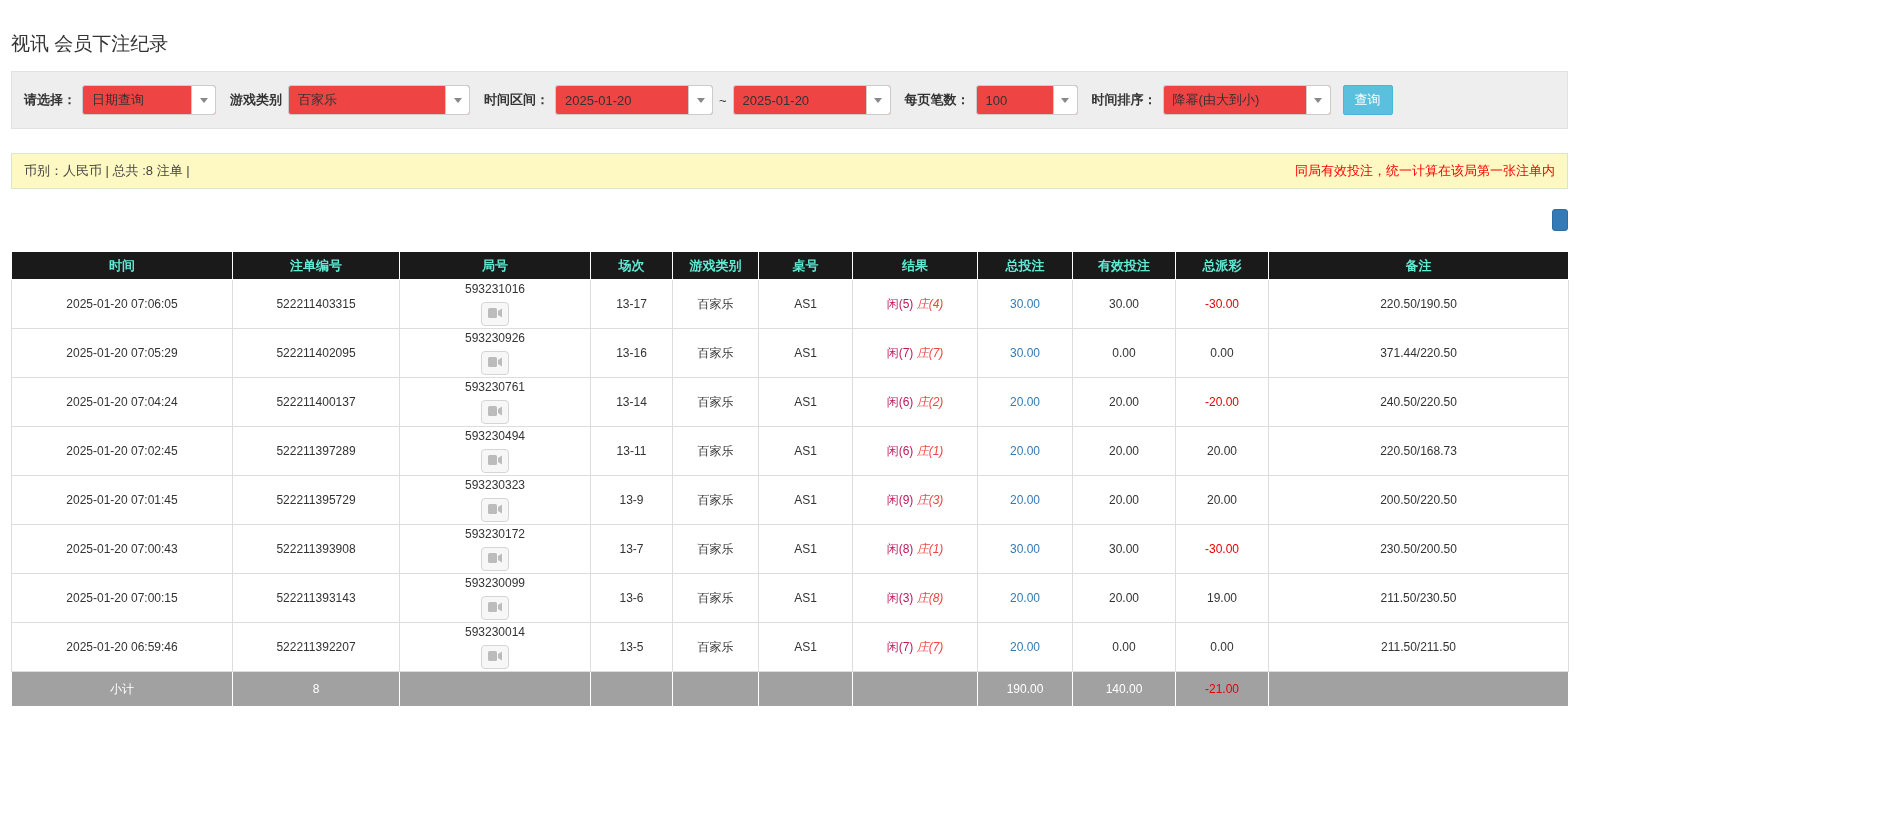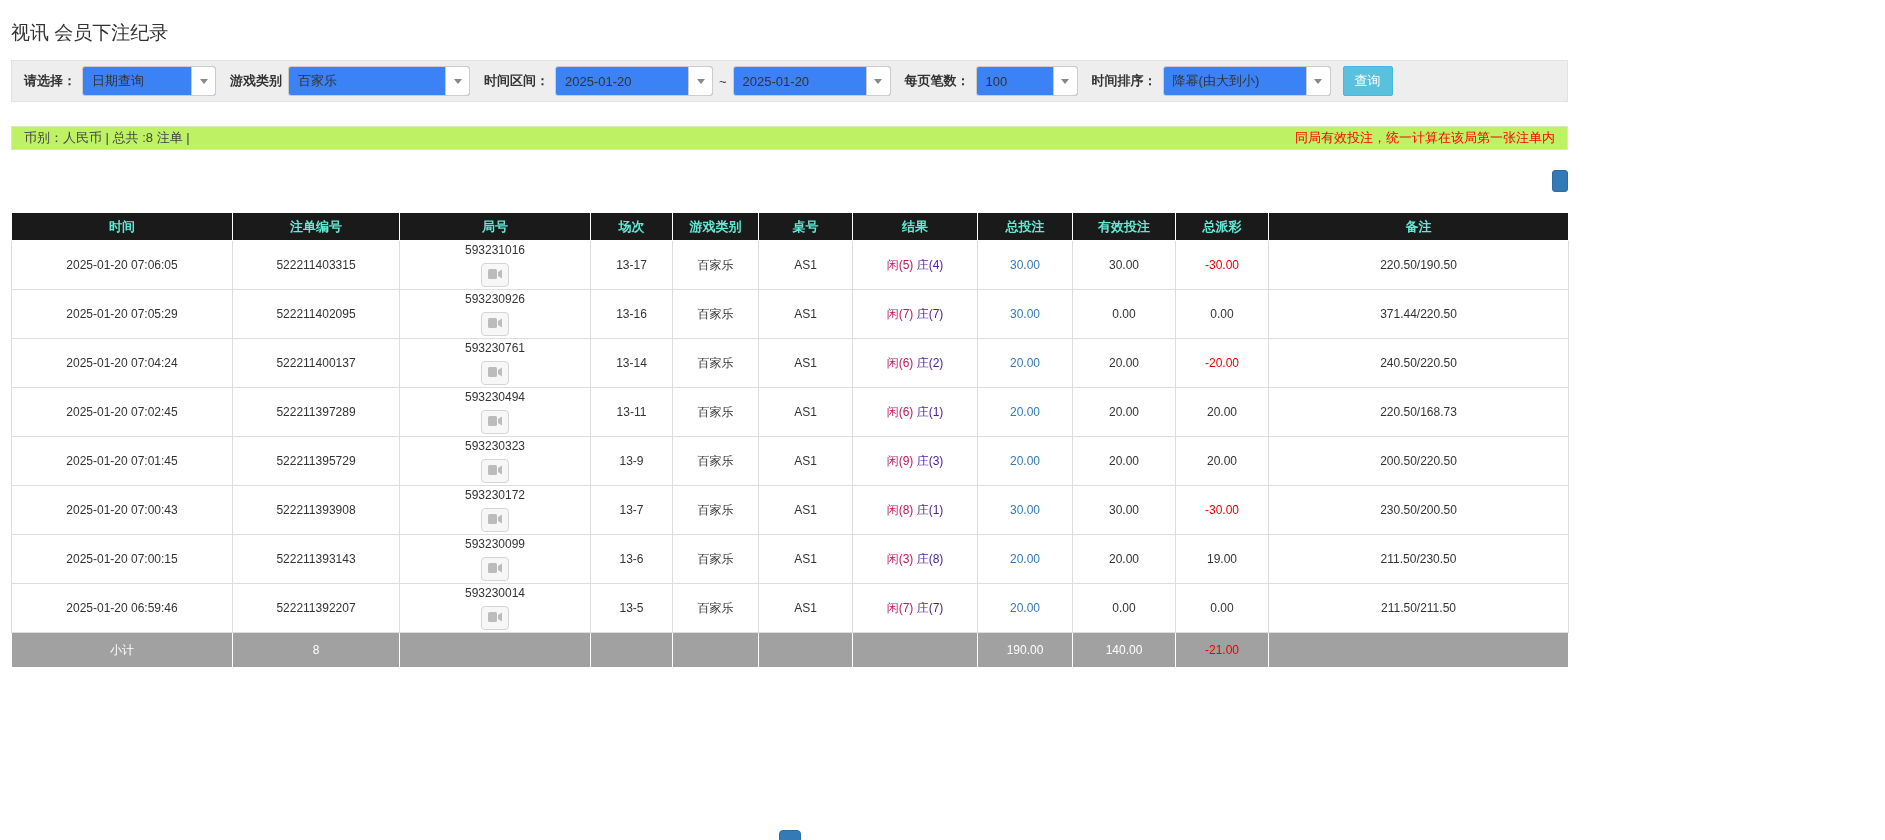--- a/index.html
+++ b/index.html
@@ -4,33 +4,33 @@
 <style>
   * { box-sizing: border-box; margin: 0; padding: 0; }
   body {
     width: 1885px; height: 840px; overflow: hidden;
     background: #fff;
     font-family: "Liberation Sans", "DejaVu Sans", sans-serif;
     color: #333;
   }
   .container { width: 1557px; margin-left: 11px; }
 
-  .page-title { font-size: 19px; font-weight: 400; color: #333; padding: 20px 0 14px 0; }
+  .page-title { font-size: 19px; font-weight: 400; color: #333; padding: 31px 0 14px 0; }
 
   
   .filter-bar {
     background: #eeeeee; border: 1px solid #e2e2e2;
-    height: 42px; display: flex; align-items: center;
+    height: 58px; display: flex; align-items: center;
     padding: 0 12px; white-space: nowrap;
   }
   .flabel { font-size: 13px; font-weight: bold; color: #333; margin-right: 6px; }
   .flabel.gap { margin-left: 14px; }
   .dropdown {
     display: inline-flex; align-items: stretch; height: 30px;
-    background: #3b82f6; border: 1px solid #ccc; border-radius: 3px;
+    background: #ef4444; border: 1px solid #ccc; border-radius: 3px;
     cursor: pointer; overflow: hidden;
   }
   .dd-value {
     flex: 1; display: flex; align-items: center;
     padding: 0 9px; font-size: 13px; color: #333; text-align: left;
   }
   .dd-caret-seg {
     width: 24px; border-left: 1px solid #ccc;
     display: flex; align-items: center; justify-content: center;
     background: #fff;
@@ -42,22 +42,22 @@
   }
   .range-sep { font-size: 13px; color: #333; margin: 0 6px; }
   .query-btn {
     margin-left: 12px; height: 30px; padding: 0 11px;
     background: #5bc0de; border: 1px solid #46b8da; border-radius: 2px;
     color: #fff; font-size: 13px; cursor: pointer;
   }
 
   
   .summary-bar {
-    margin-top: 24px; height: 24px;
-    background: #bef264; border: 1px solid #d6e9c6;
+    margin-top: 24px; height: 36px;
+    background: #fef9c3; border: 1px solid #d6e9c6;
     display: flex; align-items: center; justify-content: space-between;
     padding: 0 12px; font-size: 13px;
   }
   .summary-left { color: #444; }
   .summary-right { color: #ff0000; }
 
   
   .pre-table-row { height: 62px; display: flex; align-items: center; justify-content: flex-end; }
   .mini-blue-btn {
     width: 16px; height: 22px; background: #337ab7;
@@ -76,21 +76,21 @@
   .records-table tbody td {
     background: #fff; border: 1px solid #ddd; height: 44px;
     text-align: center; color: #333; padding: 2px 4px;
   }
   .records-table tfoot td {
     background: #a1a1a1; color: #fff; border: 1px solid #ffffff;
     height: 35px; text-align: center; font-size: 12px; padding: 0 4px;
   }
   .blue-link { color: #337ab7; cursor: pointer; text-decoration: none; }
   .player-blue { color: #be185d; }
-  .banker-red { color: #4c1d95; }
+  .banker-red { color: #ef4444; font-style: italic; }
   .neg { color: #e60000 !important; }
   .round-cell-inner { display: inline-flex; align-items: center; gap: 6px; justify-content: center; flex-direction: column; }
   .video-btn {
     width: 28px; height: 24px; background: #f7f7f7;
     border: 1px solid #d5d5d5; border-radius: 4px; cursor: pointer;
     display: inline-flex; align-items: center; justify-content: center;
   }
 
   
   .pagination-wrap { display: flex; justify-content: center; margin-top: 162px; }

